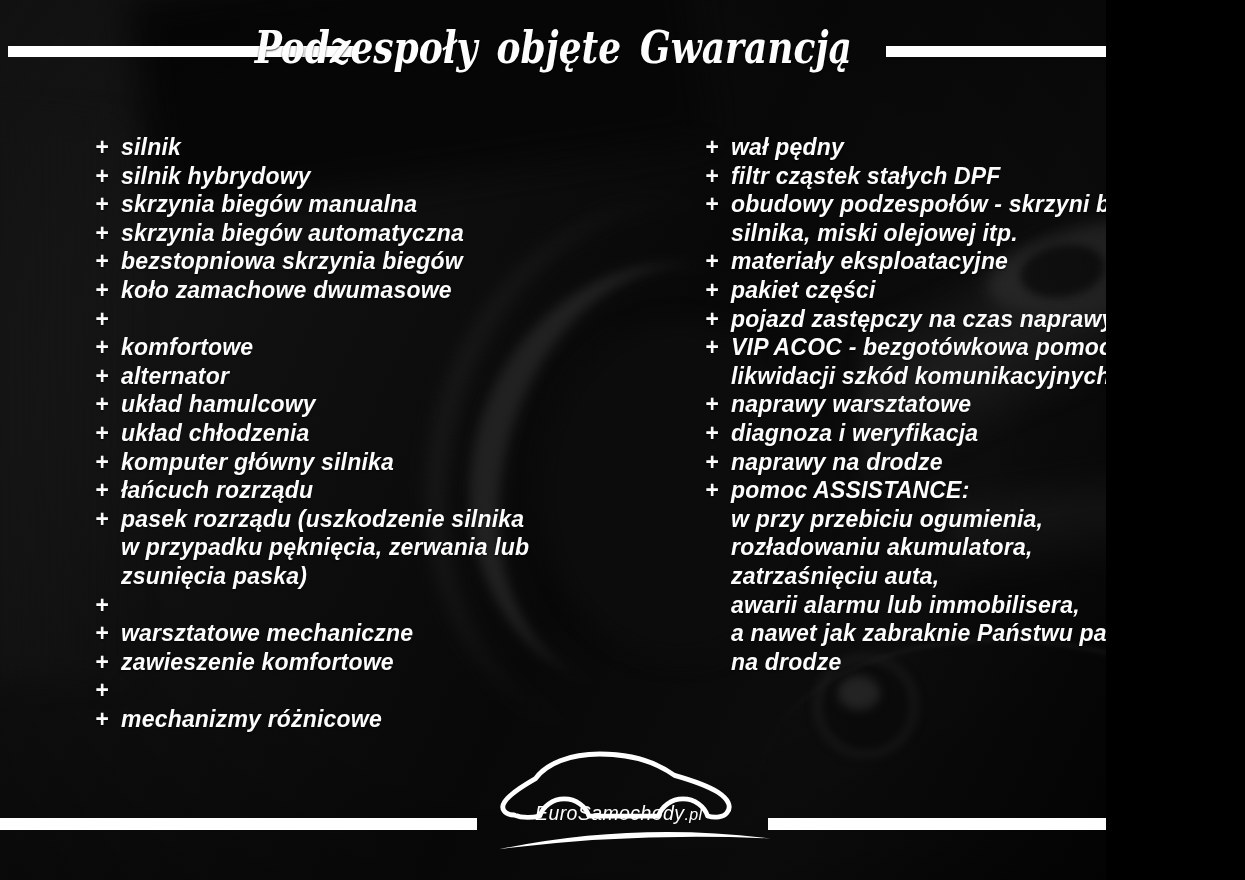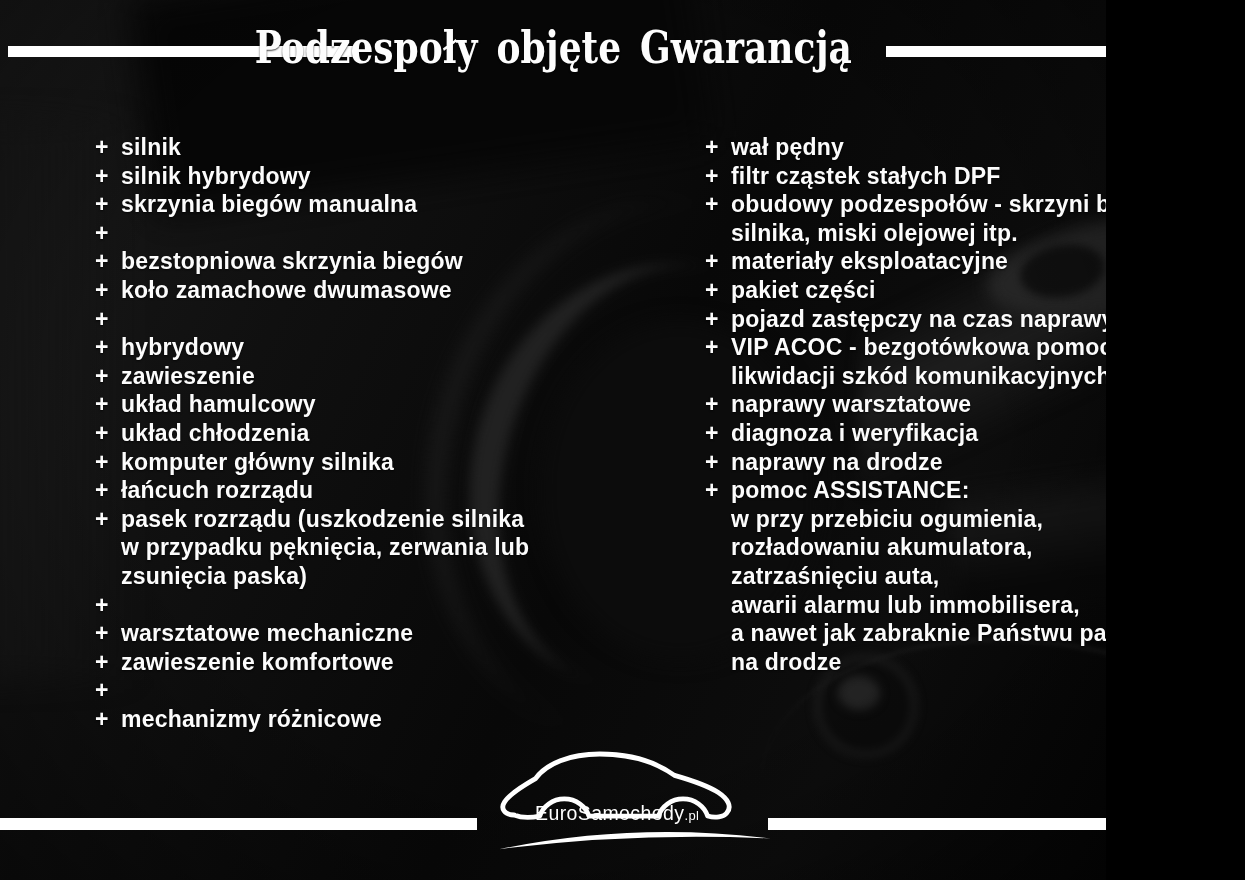--- a/index.html
+++ b/index.html
@@ -1,19 +1,20 @@
 <!DOCTYPE html>
 <html><head>
 <meta charset="utf-8">
 <style>
   html,body{margin:0;padding:0;background:#000;}
   .canvas{
     position:relative;width:1106px;height:880px;overflow:hidden;
     background:#3b82f6;
     font-family:"Liberation Sans",sans-serif;
+    font-style:italic;
   }
   
   .bg{position:absolute;inset:0;}
   .bg div{position:absolute;}
   .bg-grad{inset:0;background:
     linear-gradient(115deg,#1a1a1a 0%,#101010 28%,#080808 55%,#0d0d0d 78%,#050505 100%);}
   .bg-topblob{left:140px;top:-40px;width:560px;height:220px;background:#060606;
     transform:rotate(-8deg);filter:blur(18px);}
   .bg-left-shade{left:-30px;top:120px;width:170px;height:560px;
     background:linear-gradient(90deg,#191919,rgba(0,0,0,0));filter:blur(14px);}
@@ -66,21 +67,21 @@
   .wlist-right{left:705px;width:520px;}
   .item{display:flex;align-items:flex-start;}
   .plus{flex:0 0 26px;}
   .itxt{white-space:pre-line;}
 
   
   .logo{position:absolute;left:497px;top:744px;width:278px;height:112px;}
   .logo svg{position:absolute;inset:0;width:100%;height:100%;}
   .logo-text{position:absolute;left:38px;top:58px;color:#fff;
     font-size:19.5px;font-weight:400;letter-spacing:.4px;white-space:nowrap;}
-  .logo-text .tld{font-size:13px;}
+  .logo-text .tld{font-size:16px;}
 </style>
 </head>
 <body>
 
 <div class="canvas">
 
   <div class="bg">
     <div class="bg-grad"></div>
     <div class="bg-topblob"></div>
     <div class="bg-left-shade"></div>
@@ -112,39 +113,40 @@
       <li class="item">
       <span class="plus">+</span>
       <span class="itxt">silnik hybrydowy</span>
     </li>
       <li class="item">
       <span class="plus">+</span>
       <span class="itxt">skrzynia biegów manualna</span>
     </li>
       <li class="item">
       <span class="plus">+</span>
+      <span class="itxt">skrzynia biegów automatyczna</span>
     </li>
       <li class="item">
       <span class="plus">+</span>
       <span class="itxt">bezstopniowa skrzynia biegów</span>
     </li>
       <li class="item">
       <span class="plus">+</span>
       <span class="itxt">koło zamachowe dwumasowe</span>
     </li>
       <li class="item">
       <span class="plus">+</span>
     </li>
       <li class="item">
       <span class="plus">+</span>
-      <span class="itxt">hybrydowy</span>
-    </li>
-      <li class="item">
-      <span class="plus">+</span>
-      <span class="itxt">zawieszenie</span>
+      <span class="itxt">komfortowe</span>
+    </li>
+      <li class="item">
+      <span class="plus">+</span>
+      <span class="itxt">alternator</span>
     </li>
       <li class="item">
       <span class="plus">+</span>
       <span class="itxt">układ hamulcowy</span>
     </li>
       <li class="item">
       <span class="plus">+</span>
       <span class="itxt">układ chłodzenia</span>
     </li>
       <li class="item">

